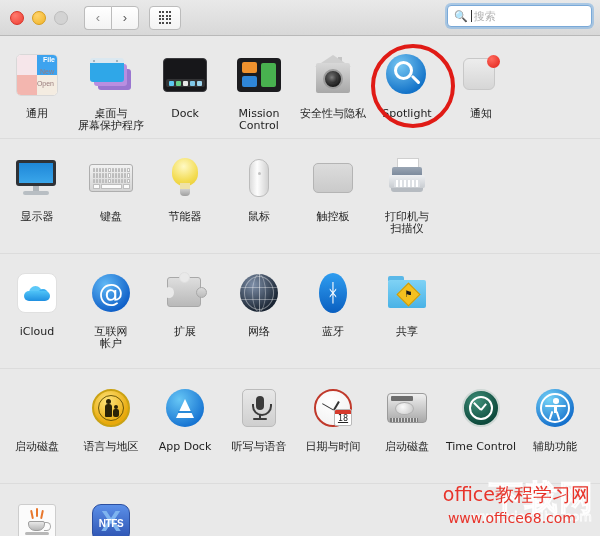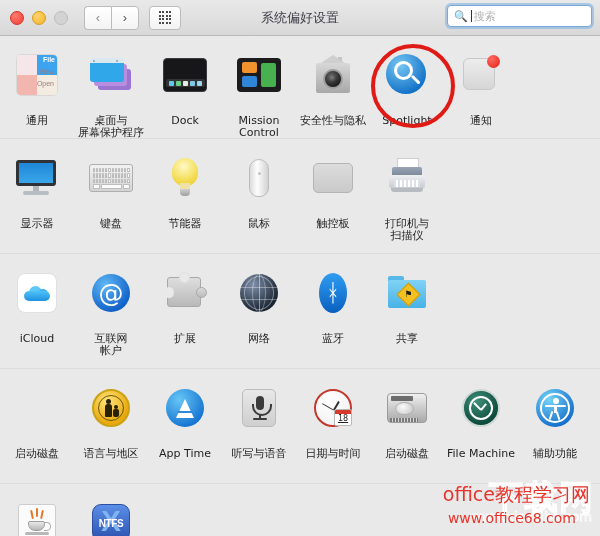--- a/index.html
+++ b/index.html
@@ -134,21 +134,21 @@
     box-sizing: border-box;
   }
   .pref .glyph {
     height: 50px;
     display: flex;
     align-items: center;
     justify-content: center;
     position: relative;
   }
   .pref .label {
-    margin-top: 15px;
+    margin-top: 8px;
     font-size: 11px;
     line-height: 12px;
     color: #1e1e1e;
     font-family: "DejaVu Sans", "Liberation Sans", sans-serif;
     white-space: pre-line;
   }
   .row.r1 { height: 92px; }
   .row.r2, .row.r3, .row.r4 { height: 104px; }
   .row.r5 { height: 86px; }
 
@@ -629,21 +629,20 @@
           <i></i>
           <i></i>
           <i></i>
           <i></i>
           <i></i>
           <i></i>
           <i></i>
       </span>
     </div>
 
-    <div id="win-title">系统偏好设置</div>
 
     <div id="search-wrap">
       <span id="search-icon">🔍</span>
       <span id="search-caret"></span>
       <span id="search-ph">搜索</span>
     </div>
   </div>
 
   <div id="content">
 
@@ -944,21 +943,21 @@
         </div>
         <div class="label">语言与地区</div>
       </div>
 
       <div class="pref">
         <div class="glyph">
           <div class="ic ic-appstore">
               <span class="as-a"></span>
             </div>
         </div>
-        <div class="label">App Time</div>
+        <div class="label">App Dock</div>
       </div>
 
       <div class="pref">
         <div class="glyph">
           <div class="ic ic-mic">
             <span class="mic-cap"></span>
               <span class="mic-arc"></span>
             <span class="mic-stem"></span>
               <span class="mic-base"></span>
           </div>
@@ -994,21 +993,21 @@
 
       <div class="pref">
         <div class="glyph">
           <div class="ic ic-tm">
             <span class="tm-face">
                 <i class="tm-h"></i>
                 <i class="tm-m"></i>
               </span>
           </div>
         </div>
-        <div class="label">File Machine</div>
+        <div class="label">Time Control</div>
       </div>
 
       <div class="pref">
         <div class="glyph">
           <div class="ic ic-access">
             <span class="ac-ring">
               <i class="ac-h"></i>
                 <i class="ac-arms"></i>
                 <i class="ac-b"></i>
               <i class="ac-l1"></i>

